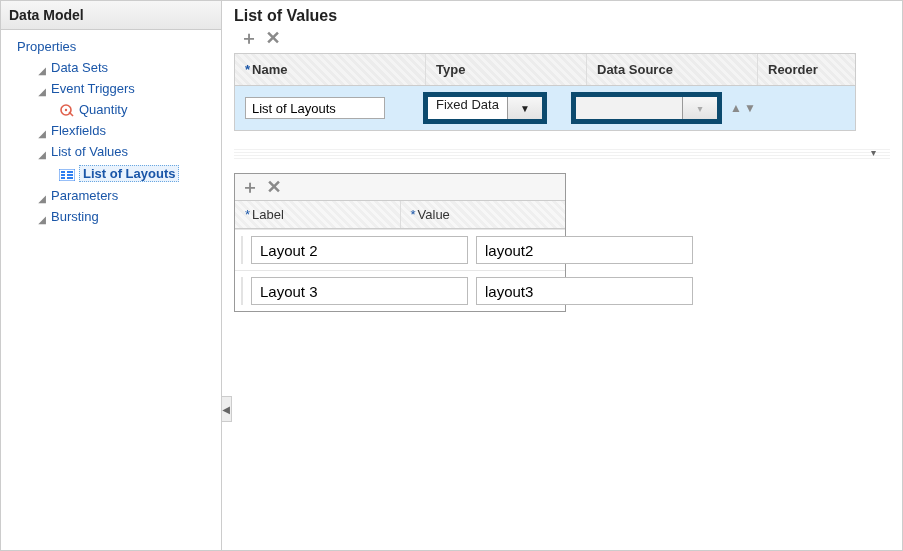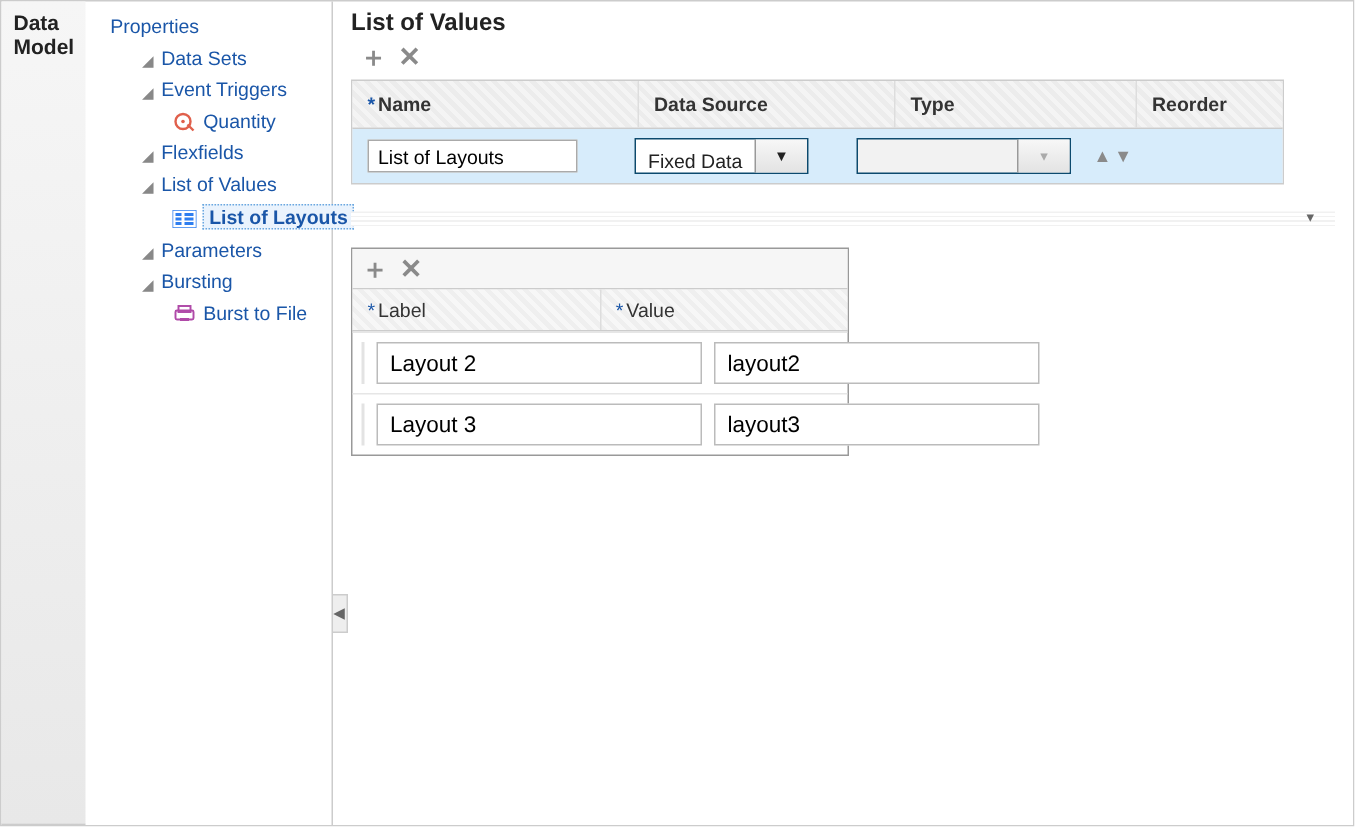--- a/index.html
+++ b/index.html
@@ -1,18 +1,18 @@
 <!DOCTYPE html>
 <html><head>
 <meta charset="utf-8">
 <style>
   html,body{margin:0;padding:0;font-family:Arial,Helvetica,sans-serif;font-size:13px;color:#222;background:#fff}
   .app{display:flex;width:903px;height:551px;border:1px solid #ccc;box-sizing:border-box;position:relative}
   
-  .sidebar{width:220px;border-right:1px solid #ccc;display:flex;flex-direction:row}
+  .sidebar{width:220px;border-right:1px solid #ccc;display:flex;flex-direction:column}
   .sidebar-header{font-weight:bold;font-size:14px;padding:6px 8px;background:linear-gradient(#f6f6f6,#e8e8e8);border-bottom:1px solid #ccc}
   .tree{padding:6px 4px 6px 10px}
   .tree a{color:#1a56a8;text-decoration:none}
   .tree .node{padding:3px 0 3px 0;display:flex;align-items:flex-end;gap:4px;white-space:nowrap}
   .tree .lvl1{padding-left:6px}
   .tree .lvl2{padding-left:26px}
   .tree .lvl3{padding-left:48px}
   .tri{display:inline-flex;width:10px;height:10px;align-items:center;justify-content:center;color:#888;font-size:10px}
   .icon{display:inline-flex;width:16px;height:14px;align-items:center;justify-content:center}
   .selected-box{border:1px dotted #6aa7e0;background:#eaf3fd;padding:0 3px}
@@ -26,21 +26,21 @@
   .grid-head{display:flex;background:repeating-linear-gradient(45deg,#f4f4f4 0 3px,#ececec 3px 6px);border-bottom:1px solid #ccc}
   .grid-head .cell{padding:8px 10px;font-weight:bold;color:#333}
   .asterisk{color:#1a56a8;margin-right:2px}
   .col-name{flex:0 0 170px;border-right:1px solid #ddd}
   .col-type{flex:0 0 140px;border-right:1px solid #ddd}
   .col-ds{flex:0 0 150px;border-right:1px solid #ddd}
   .col-reorder{flex:1}
   .grid-row{display:flex;align-items:center;background:#d7ecfb;padding:6px 10px;gap:8px}
   .grid-row .cell{display:flex;align-items:center}
   .textin{height:22px;border:1px solid #aaa;padding:0 6px;font:inherit;box-sizing:border-box}
-  .selectwrap{display:inline-flex;height:22px;border:1px solid #0c4a6e;background:#fff;align-items:flex-end}
+  .selectwrap{display:inline-flex;height:22px;border:5px solid #0c4a6e;background:#fff;align-items:flex-start}
   .selectwrap span{padding:0 8px}
   .selectwrap .arrow{width:18px;height:22px;border-left:1px solid #999;background:linear-gradient(#f7f7f7,#e3e3e3);display:flex;align-items:center;justify-content:center;font-size:10px}
   .selectwrap.disabled{background:#f2f2f2;color:#aaa}
   .reorder-btns{display:inline-flex;gap:2px;color:#8a8a8a}
   .reorder-btns span{font-size:12px;cursor:pointer}
   
   .hatch{height:10px;margin:18px 0 14px 0;background:repeating-linear-gradient(0deg,#f1f1f1 0 1px,#fff 1px 3px);position:relative}
   .hatch .chev{position:absolute;right:14px;top:-2px;font-size:10px;color:#666}
   
   .detail-title{font-weight:bold;font-size:16px;margin:0 0 8px 0}
@@ -113,47 +113,37 @@
 
       <div class="node lvl2">
         <span class="tri">◢</span>
         <a>Parameters</a>
       </div>
 
       <div class="node lvl2">
         <span class="tri">◢</span>
         <a>Bursting</a>
       </div>
-      <div class="node lvl3">
-        <span class="icon">
-          <svg width="14" height="12" viewBox="0 0 14 12">
-              <rect x="1" y="4" width="12" height="6" rx="1" fill="none" stroke="#b04aa8" stroke-width="1.3"></rect>
-              <rect x="3" y="1" width="8" height="4" fill="none" stroke="#b04aa8" stroke-width="1.3"></rect>
-              <rect x="4" y="9" width="6" height="2" fill="#b04aa8"></rect>
-            </svg>
-        </span>
-        <a>Burst to File</a>
-      </div>
     </div>
   </div>
 
   <div class="main">
     <div class="side-handle">◀</div>
 
     <div class="section-title">List of Values</div>
     <div class="iconbar">
       <span class="iconbtn">＋</span>
       <span class="iconbtn">✕</span>
     </div>
 
     <div class="grid">
       <div class="grid-head">
         <div class="cell col-name"><span class="asterisk">*</span><span>Name</span></div>
+        <div class="cell col-type"><span>Type</span></div>
         <div class="cell col-ds"><span>Data Source</span></div>
-        <div class="cell col-type"><span>Type</span></div>
         <div class="cell col-reorder"><span>Reorder</span></div>
       </div>
       <div class="grid-row">
         <div class="cell col-name" style="border:none">
           <input class="textin" style="width: 140px;" value="List of Layouts">
         </div>
         <div class="cell col-type" style="border:none">
           <div class="selectwrap">
             <span>Fixed Data</span>
               <span class="arrow">▼</span>

